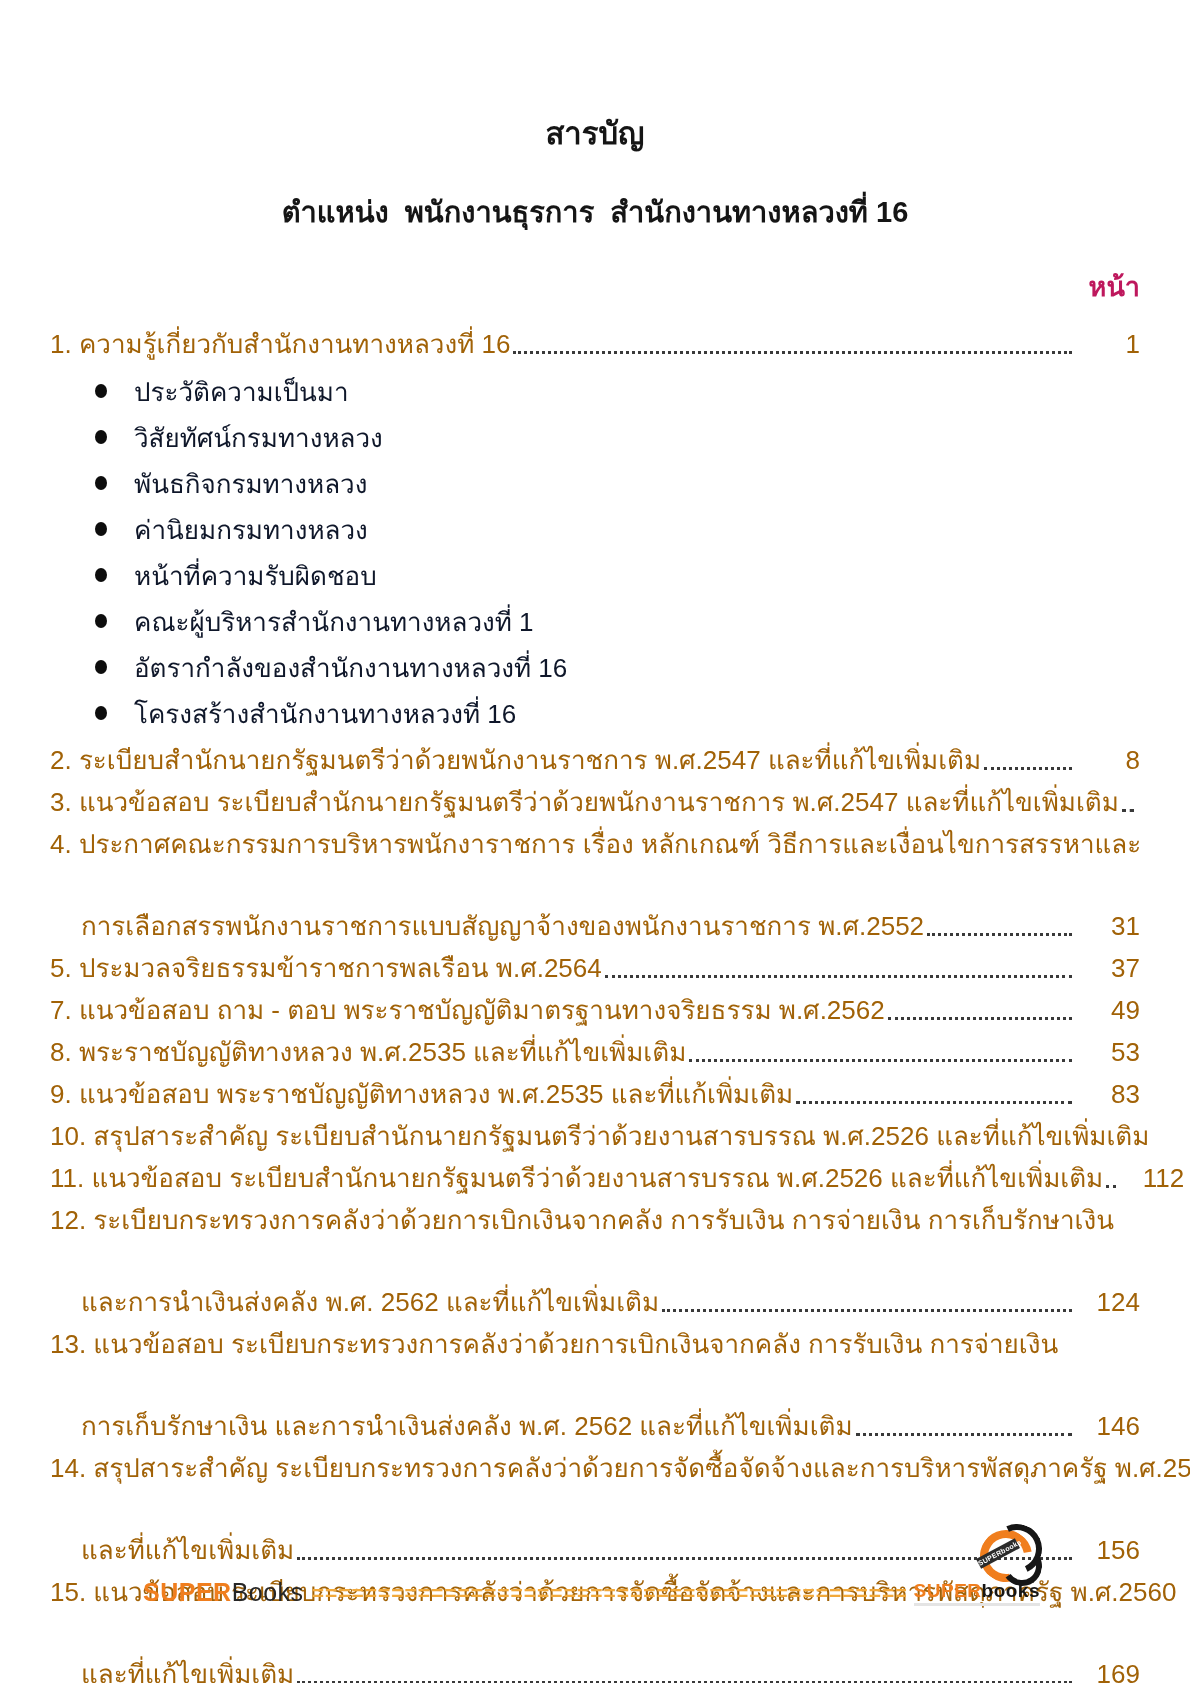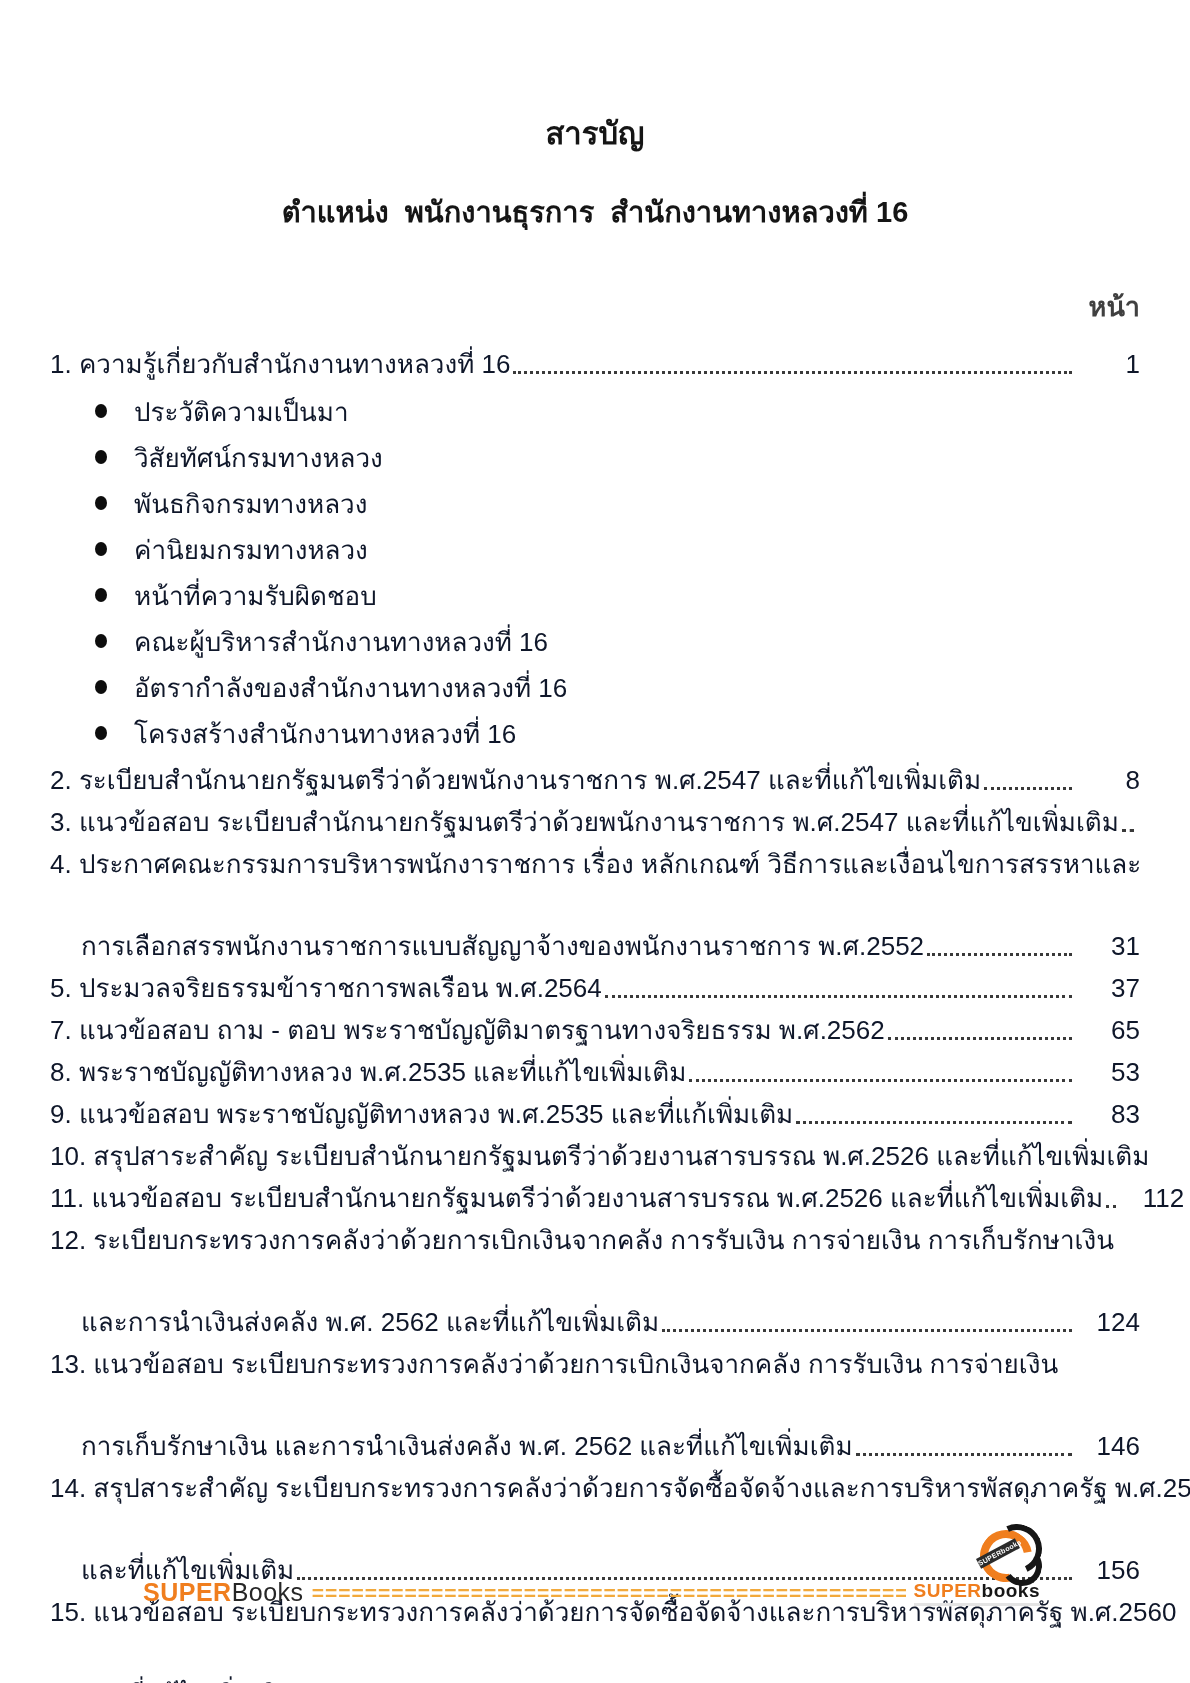--- a/index.html
+++ b/index.html
@@ -18,30 +18,30 @@
     text-align: center;
     font-size: 31px; font-weight: 600; color: #151515;
   }
   .subtitle {
     margin-top: 31px;
     text-align: center;
     font-size: 29px; font-weight: 600; color: #151515;
     white-space: pre;
   }
   .page-col-header {
-    margin-top: 50px;
+    margin-top: 30px;
     text-align: right;
-    font-size: 27px; font-weight: 600; color: #404040;
+    font-size: 27px; font-weight: 600; color: #be185d;
   }
 
   .toc { margin-top: 14px; }
   .toc-row {
     display: flex; align-items: flex-end;
     height: 42px;
-    font-size: 26px; color: #0f172a;
+    font-size: 26px; color: #a16207;
     line-height: 40px;
   }
   .toc-row .toc-text { white-space: nowrap; flex: 0 0 auto; }
   .toc-row.cont { padding-left: 31px; margin-top: 40px; }
   .leader {
     flex: 1 1 auto;
     border-bottom: 3px dotted #3a3a3a;
     margin: 0 6px 10px 3px;
     min-width: 10px;
   }
@@ -161,21 +161,21 @@
         <div class="bullet-row">
           <span class="bullet-dot"></span>
           <span>ค่านิยมกรมทางหลวง</span>
         </div>
         <div class="bullet-row">
           <span class="bullet-dot"></span>
           <span>หน้าที่ความรับผิดชอบ</span>
         </div>
         <div class="bullet-row">
           <span class="bullet-dot"></span>
-          <span>คณะผู้บริหารสำนักงานทางหลวงที่ 16</span>
+          <span>คณะผู้บริหารสำนักงานทางหลวงที่ 1</span>
         </div>
         <div class="bullet-row">
           <span class="bullet-dot"></span>
           <span>อัตรากำลังของสำนักงานทางหลวงที่ 16</span>
         </div>
         <div class="bullet-row">
           <span class="bullet-dot"></span>
           <span>โครงสร้างสำนักงานทางหลวงที่ 16</span>
         </div>
       </div>
@@ -197,21 +197,21 @@
         <span class="page-num">31</span>
       </div>
       <div class="toc-row">
         <span class="toc-text">5. ประมวลจริยธรรมข้าราชการพลเรือน พ.ศ.2564</span>
         <span class="leader"></span>
         <span class="page-num">37</span>
       </div>
       <div class="toc-row">
         <span class="toc-text">7. แนวข้อสอบ ถาม - ตอบ พระราชบัญญัติมาตรฐานทางจริยธรรม พ.ศ.2562</span>
         <span class="leader"></span>
-        <span class="page-num">65</span>
+        <span class="page-num">49</span>
       </div>
       <div class="toc-row">
         <span class="toc-text">8. พระราชบัญญัติทางหลวง พ.ศ.2535 และที่แก้ไขเพิ่มเติม</span>
         <span class="leader"></span>
         <span class="page-num">53</span>
       </div>
       <div class="toc-row">
         <span class="toc-text">9. แนวข้อสอบ พระราชบัญญัติทางหลวง พ.ศ.2535 และที่แก้เพิ่มเติม</span>
         <span class="leader"></span>
         <span class="page-num">83</span>

